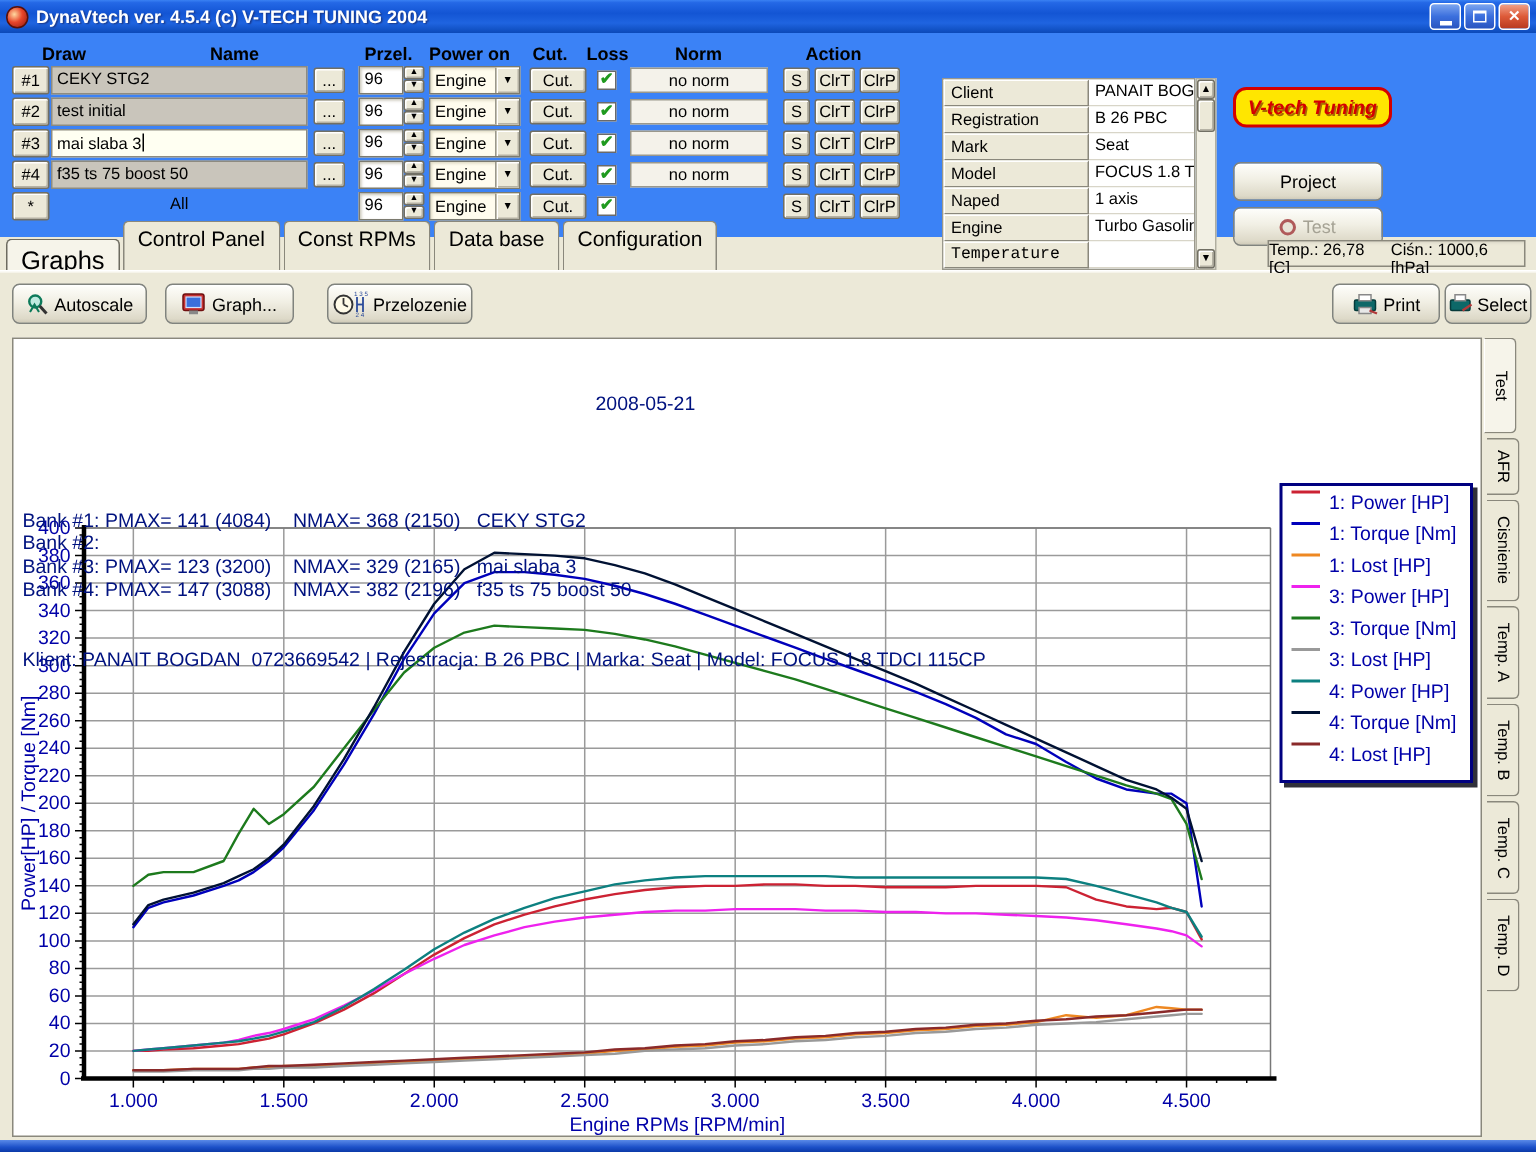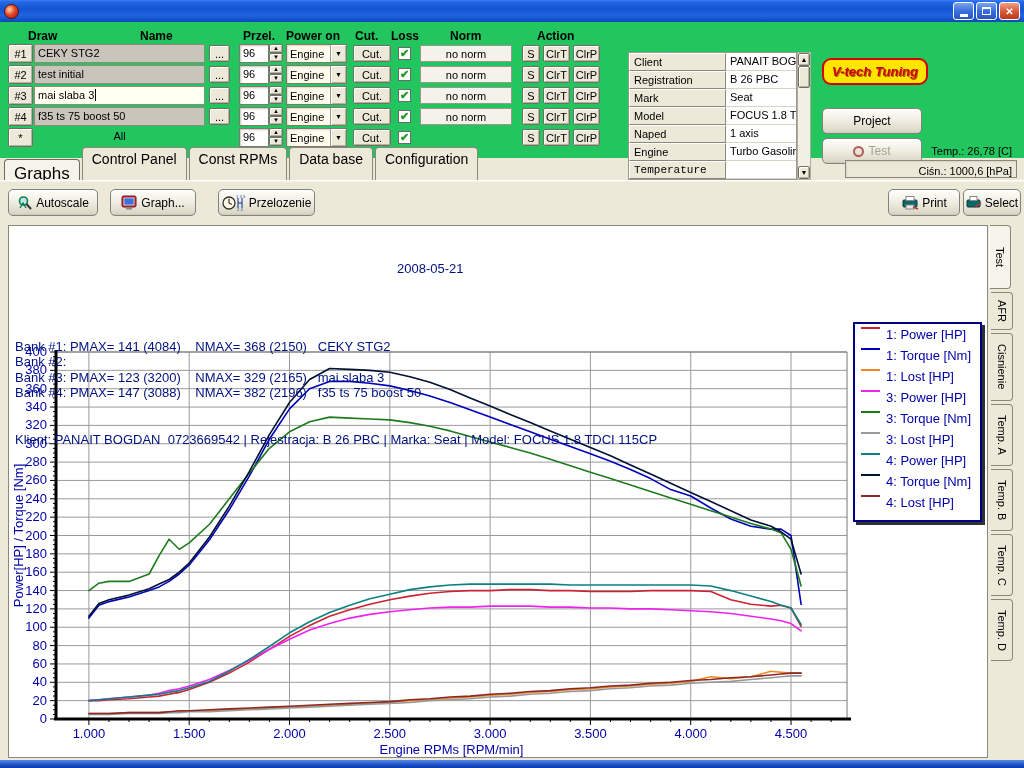--- a/index.html
+++ b/index.html
@@ -26,21 +26,21 @@
     display:flex;align-items:center;justify-content:center;box-sizing:border-box;}
   .flatbtn{background:#f4f2ea;border:1px solid #9a988c;display:flex;align-items:center;justify-content:center;box-sizing:border-box;}
   .sunken{background:#fff;border:1px solid #7b7a6f;box-shadow:inset 1px 1px 2px #c9c6b8;box-sizing:border-box;}
   .xpbtn{border:1px solid #80837e;border-radius:5px;
     background:linear-gradient(180deg,#fefefb 0%,#f1efe4 45%,#ddd9c8 90%,#cfcab8 100%);
     box-shadow:inset 0 1px 0 #fff;display:flex;align-items:center;justify-content:center;
     font-size:12px;box-sizing:border-box;}
   .cb{width:13px;height:13px;background:#fff;border:1px solid #6a6a6a;box-sizing:border-box;
     display:flex;align-items:center;justify-content:center;font-size:11px;line-height:11px;color:#1f9a1f;font-weight:bold;}
   
-  #top-panel{position:absolute;left:0;top:22px;width:1024px;height:136px;background:#22c55e;}
+  #top-panel{position:absolute;left:0;top:22px;width:1024px;height:136px;background:#3b82f6;}
   .hdr{position:absolute;top:7px;font-weight:bold;font-size:12px;}
   .row-abs{position:absolute;font-size:11px;}
   .namefield{background:#c9c5bb;border:1px solid #8d8b80;box-sizing:border-box;
     padding:2px 0 0 3px;overflow:hidden;white-space:nowrap;}
   .namefield.editing{background:#fffff2;}
   .caret{display:inline-block;width:1px;height:12px;background:#000;vertical-align:-2px;margin-left:1px;}
   .spinbox{position:absolute;padding:2px 0 0 3px;}
   .spincol{position:absolute;display:flex;flex-direction:column;}
   .spincol .btn{height:9px;font-size:6px;line-height:5px;padding:0;}
   .combo{position:absolute;background:#fffcee;border:1px solid #7b7a6f;box-sizing:border-box;
@@ -66,22 +66,22 @@
   #project-btn{position:absolute;left:822px;top:86px;width:100px;height:26px;}
   #test-btn{position:absolute;left:822px;top:116px;width:100px;height:26px;color:#a5a294;gap:4px;}
   .gauge-icon{width:11px;height:11px;border-radius:50%;border:2px solid #b05a5a;box-sizing:border-box;background:#e8e5d8;}
   
   #tab-bar{position:absolute;left:4px;top:159px;height:21px;display:flex;align-items:flex-end;}
   .tab{height:33px;padding:3px 9px 0 9px;margin-right:2px;background:#ece9d8;
     border:1px solid #8a887c;border-bottom:none;border-radius:4px 4px 0 0;font-size:14px;box-sizing:border-box;}
   .tab.active{height:21px;background:#f6f4ea;border-color:#6d6b60;font-size:17px;padding-top:4px;}
   #tabline{position:absolute;left:0;top:180px;width:1024px;height:2px;background:#f6f4ea;border-top:1px solid #fff;}
   #status-box{position:absolute;left:845px;top:160px;width:172px;height:18px;border:1px solid #8a887c;
-    background:#ece9d8;box-shadow:inset 1px 1px 2px #d8d5c6;display:flex;align-items:flex-end;
-    justify-content:flex-end;gap:8px;padding-right:4px;box-sizing:border-box;font-size:11px;flex-direction:column;}
+    background:#ece9d8;box-shadow:inset 1px 1px 2px #d8d5c6;display:flex;align-items:flex-start;
+    justify-content:flex-end;gap:8px;padding-right:4px;box-sizing:border-box;font-size:11px;}
   
   #toolbar{position:absolute;left:0;top:182px;width:1024px;height:42px;background:#ece9d8;}
   .tbbtn{position:absolute;height:27px;gap:3px;font-size:12px;}
   #analize-wrap{position:absolute;left:495px;top:197px;display:flex;align-items:center;gap:5px;}
   #cutoff-label{position:absolute;left:630px;top:186px;line-height:14px;font-size:11px;}
   #cutoff-slider{position:absolute;left:708px;top:186px;width:128px;height:14px;}
   #slider-handle{position:absolute;left:14px;top:-2px;width:11px;height:18px;border:1px solid #7a96b8;border-radius:2px;
     background:linear-gradient(180deg,#fdfdfb,#d8d4c4);box-sizing:border-box;}
   #slider-ruler{position:absolute;left:708px;top:201px;width:128px;border-bottom:1px dotted #555;}
   #cutoff-value{position:absolute;left:708px;top:204px;width:128px;text-align:center;font-size:11px;}
@@ -106,20 +106,21 @@
     background:linear-gradient(180deg,#5a8ae8,#1c50c8 60%,#0b3aa8);}
   .icon-svg{display:block;}
 </style>
 </head>
 <body>
 
 <div id="window">
 
   <div id="titlebar">
     <div id="app-icon"></div>
+    <div id="title-text">DynaVtech ver. 4.5.4 (c) V-TECH TUNING 2004</div>
     <div id="win-controls">
       <div class="winbtn">
           <div class="min-glyph"></div>
         </div>
       <div class="winbtn">
           <div class="max-glyph"></div>
         </div>
       <div class="winbtn" id="close-btn">
           <span>✕</span>
         </div>

